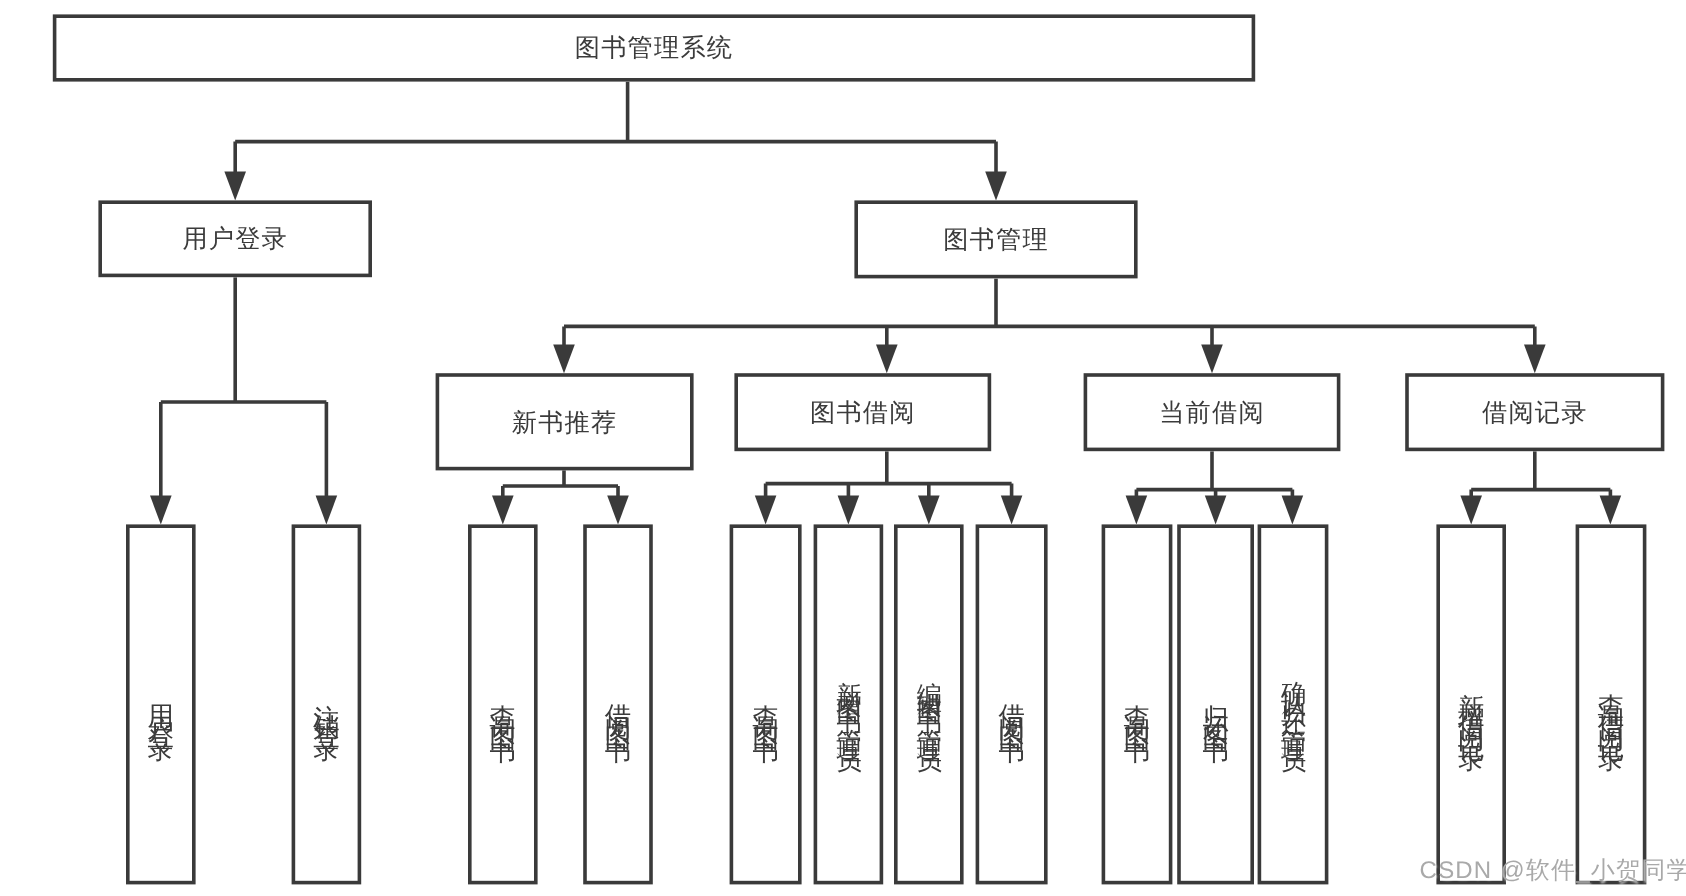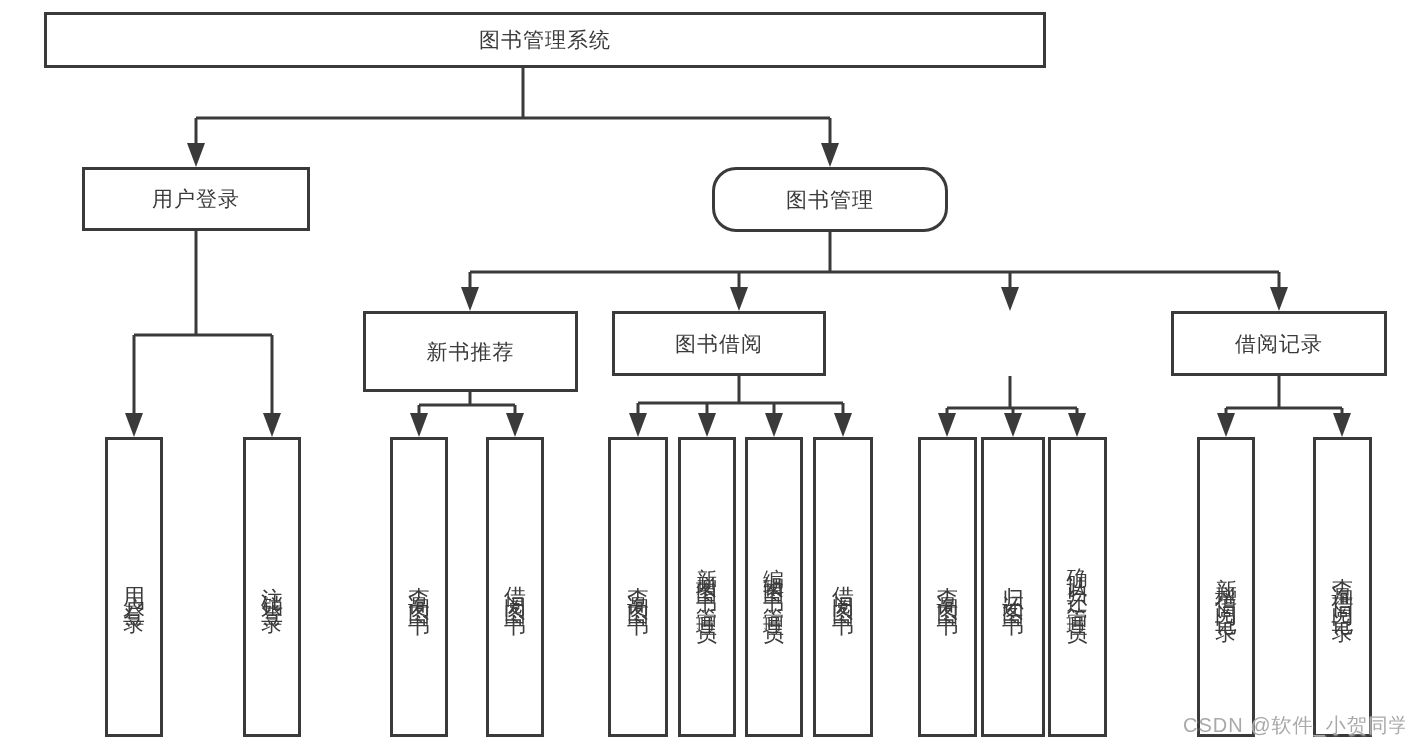--- a/index.html
+++ b/index.html
@@ -118,29 +118,32 @@
     </g>
   </svg>
 
   <div class="box" style="left:20px; top:12px; width:1002px; height:56px;margin-left:24px;">
     <span class="hlabel">图书管理系统</span>
   </div>
 
   <div class="box" style="left:82px; top:167px; width:228px; height:64px;">
     <span class="hlabel">用户登录</span>
   </div>
-  <div class="box" style="left:712px; top:167px; width:236px; height:65px;border-radius:24px;">
+  <div class="box" style="left:712px; top:167px; width:236px; height:65px;">
     <span class="hlabel">图书管理</span>
   </div>
 
   <div class="box" style="left:363px; top:311px; width:215px; height:81px;">
     <span class="hlabel">新书推荐</span>
   </div>
   <div class="box" style="left:612px; top:311px; width:214px; height:65px;">
     <span class="hlabel">图书借阅</span>
+  </div>
+  <div class="box" style="left:903px; top:311px; width:214px; height:65px;">
+    <span class="hlabel">当前借阅</span>
   </div>
   <div class="box" style="left:1171px; top:311px; width:216px; height:65px;">
     <span class="hlabel">借阅记录</span>
   </div>
 
   <div class="box" style="left:105px; top:437px; width:58px; height:300px;">
     <span class="vlabel">用户登录</span>
   </div>
   <div class="box" style="left:243px; top:437px; width:58px; height:300px;">
     <span class="vlabel">注销登录</span>

